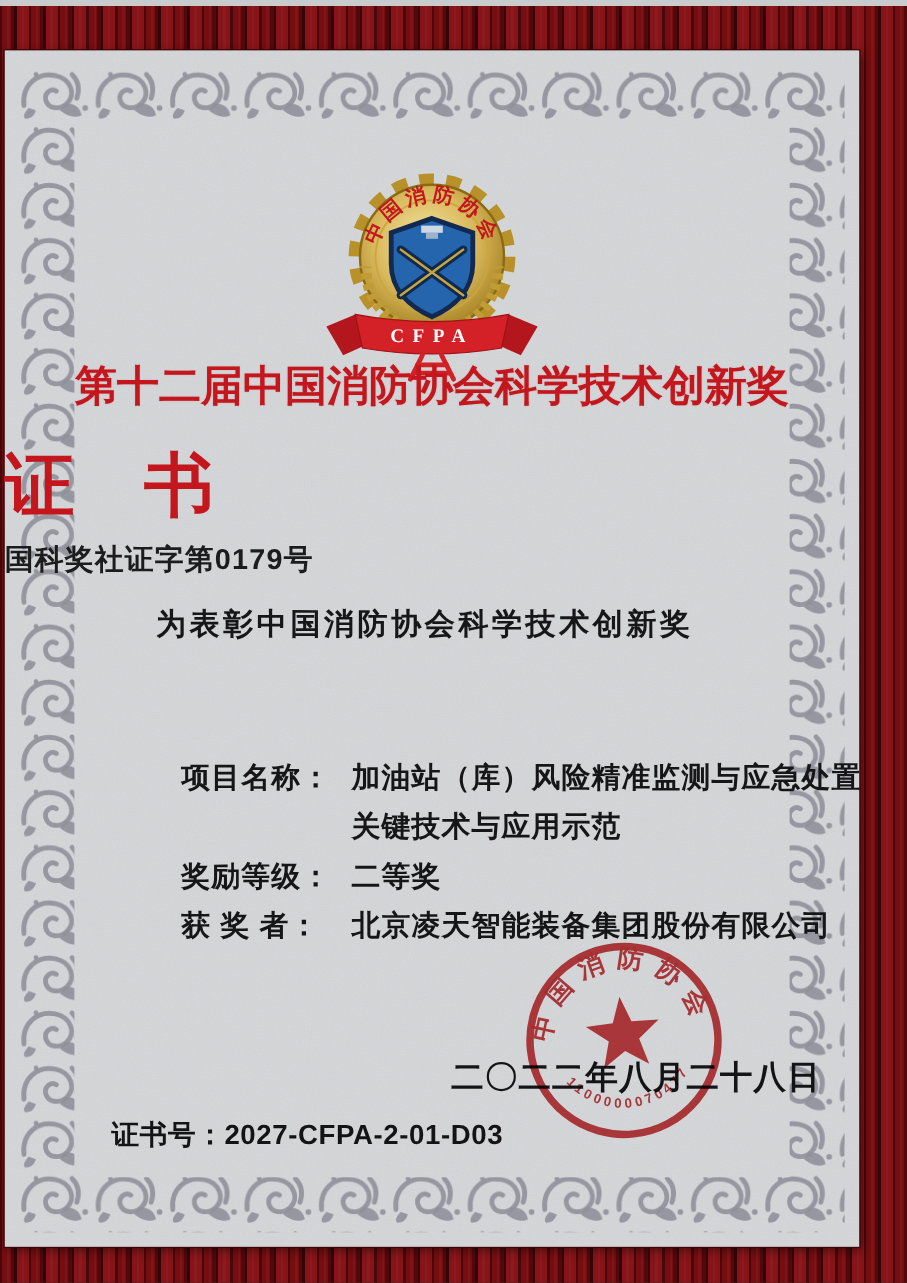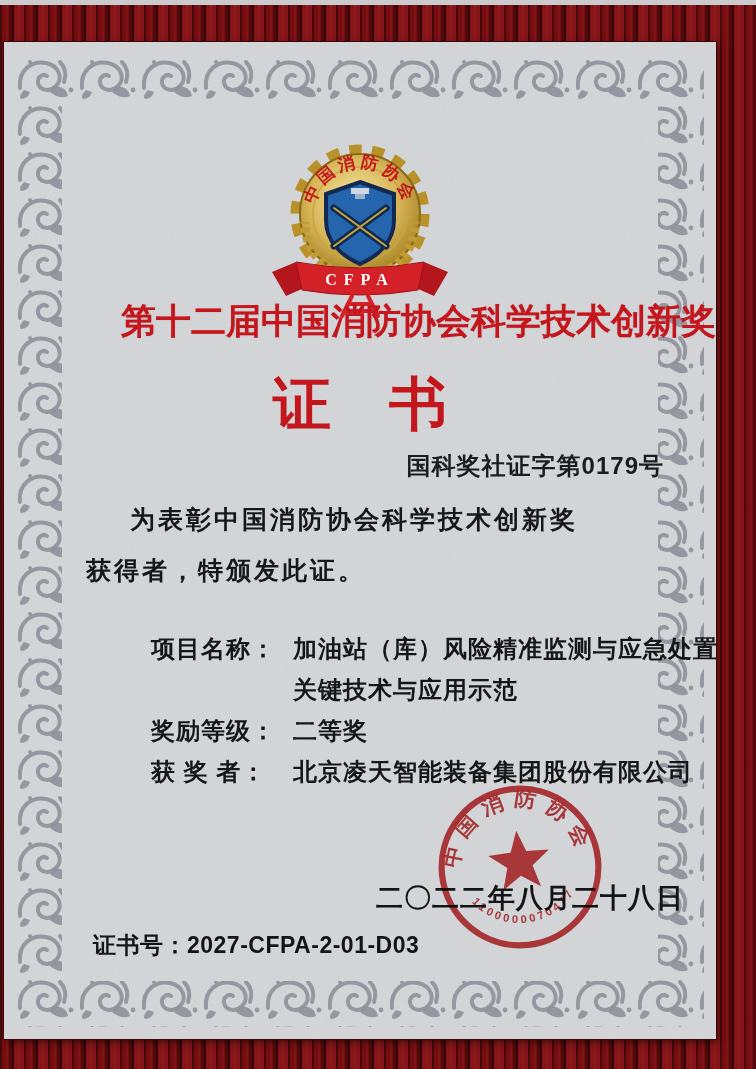--- a/index.html
+++ b/index.html
@@ -15,30 +15,30 @@
   .paper{
     position:absolute;left:4px;top:42px;width:712px;height:997px;
     background:#d6d8da;
     box-shadow:0 0 0 1px #3a0608, 2px 3px 8px rgba(0,0,0,.55);
   }
   .noise{position:absolute;left:0;top:0;width:100%;height:100%;pointer-events:none;}
   .ornate{position:absolute;left:12px;top:12px;pointer-events:none;}
   .abs{position:absolute;}
   .logo-wrap{left:50%;top:82px;transform:translateX(-50%);}
   .title{
-    left:0;top:256px;width:100%;text-align:right;
+    left:0;top:256px;width:100%;text-align:center;
     color:#c3161d;font-size:35px;font-weight:bold;letter-spacing:0px;
     text-shadow:0 0 1px rgba(195,22,29,.4);
   }
   .subtitle{
-    left:0;top:324px;width:100%;text-align:center;
+    left:0;top:324px;width:100%;
     color:#c3161d;font-size:58px;font-weight:bold;
   }
   .docnum{
-    left:0;top:408px;width:100%;text-align:right;padding-right:52px;box-sizing:border-box;
+    left:0;top:408px;width:100%;padding-right:52px;box-sizing:border-box;
     color:#1c1c1e;font-size:24px;font-weight:bold;letter-spacing:1px;
   }
   .body-text{
     left:82px;top:452px;width:570px;text-align:left;
     color:#17171a;font-size:25px;line-height:51px;letter-spacing:3px;
     font-family:"DejaVu Serif", serif;font-weight:600;
   }
   .body-text .indent{text-indent:44px;display:block;}
   .fields{
     left:147px;top:586px;width:520px;
@@ -148,21 +148,20 @@
       </svg>
     </div>
 
     <div class="abs title">第十二届中国消防协会科学技术创新奖</div>
     <div class="abs subtitle">证　书</div>
 
     <div class="abs docnum">国科奖社证字第0179号</div>
 
     <div class="abs body-text">
       <span class="indent">为表彰中国消防协会科学技术创新奖</span>
-      <span>获得者，特颁发此证。</span>
     </div>
 
     <div class="abs date">二〇二二年八月二十八日</div>
 
     <div class="abs fields">
       <span class="f-label">项目名称：</span>
       <span class="f-value">加油站（库）风险精准监测与应急处置</span>
       <span class="f-label"></span>
       <span class="f-value">关键技术与应用示范</span>
       <span class="f-label">奖励等级：</span>

